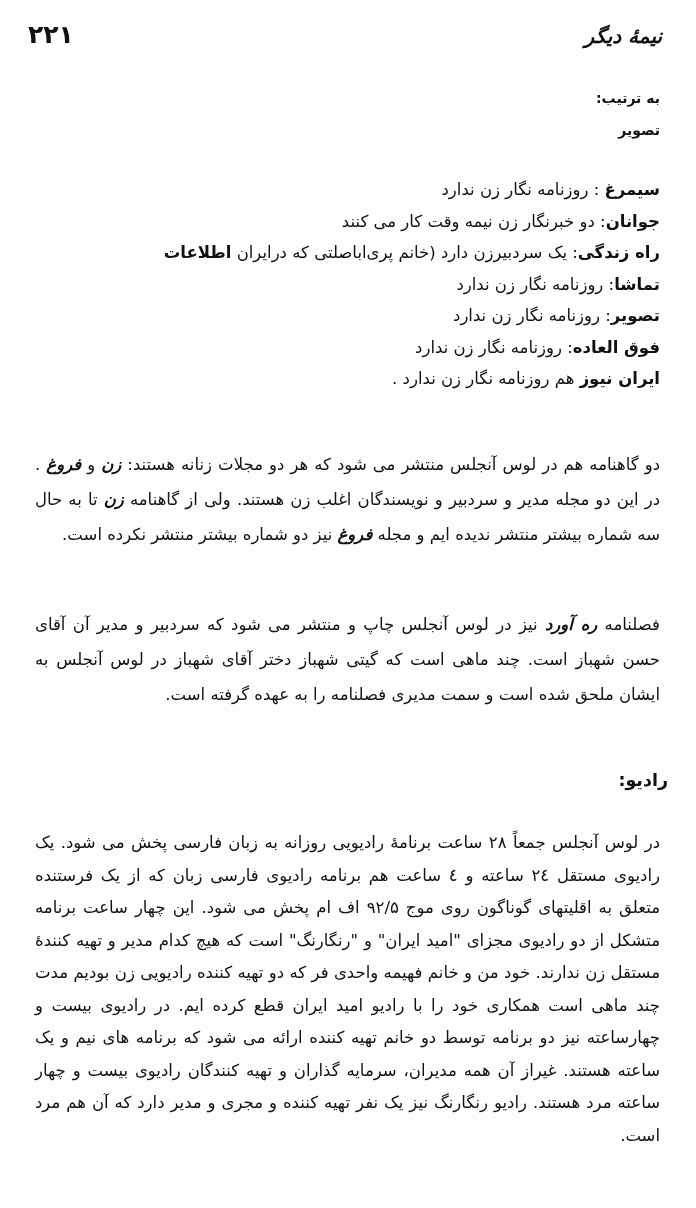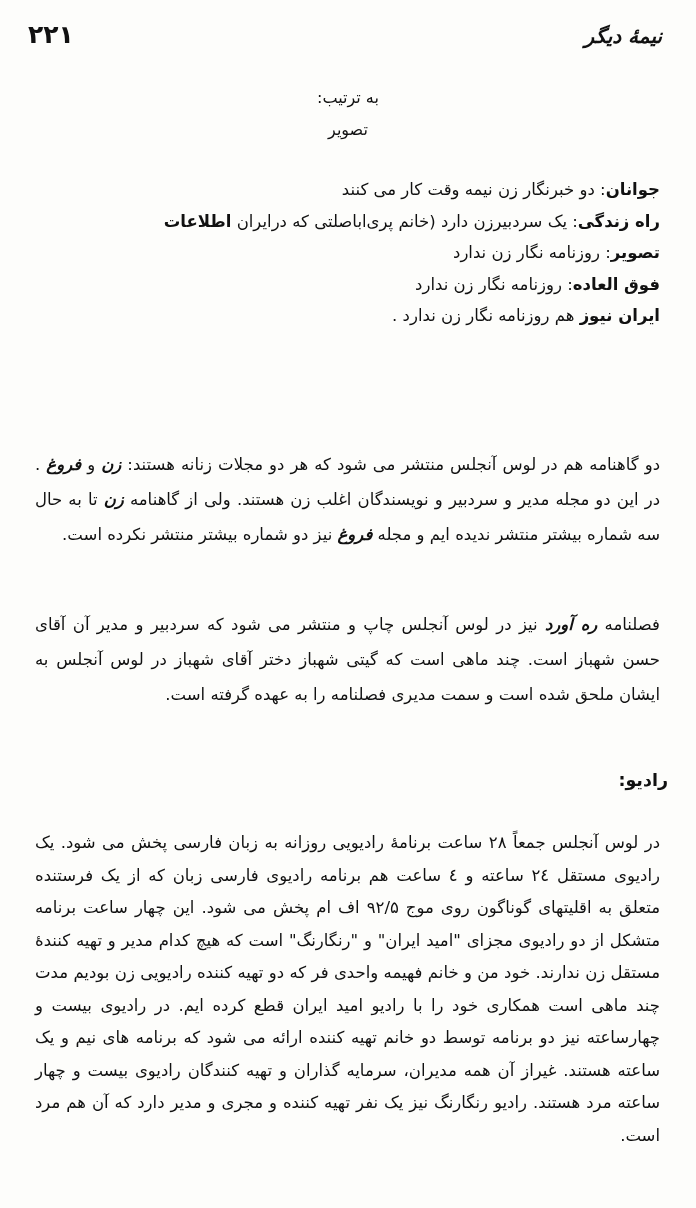--- a/index.html
+++ b/index.html
@@ -34,23 +34,24 @@
   .page-number {
     font-size: 25px;
     font-weight: 700;
     direction: ltr;
   }
   .intro {
     position: absolute;
     top: 82px;
     right: 36px;
     left: 36px;
-    font-size: 16px;
+    font-size: 14px;
     line-height: 32px;
-    text-align: center;
+    text-align: right;
+    font-weight: bold;
   }
   .pub-list {
     position: absolute;
     top: 174px;
     right: 36px;
     left: 36px;
     font-size: 16.5px;
     line-height: 31.5px;
     text-align: right;
   }
@@ -85,22 +86,24 @@
     <span class="journal-title">نیمهٔ دیگر</span>
     <span class="page-number">۲۲۱</span>
   </div>
 
   <div class="intro">
     <div>به ترتیب:</div>
     <div>تصویر</div>
   </div>
 
   <div class="pub-list">
+    <div class="pub-line"><b>سیمرغ</b><span> : روزنامه نگار زن ندارد</span></div>
     <div class="pub-line"><b>جوانان</b><span>: دو خبرنگار زن نیمه وقت کار می کنند</span></div>
     <div class="pub-line"><b>راه زندگی</b><span>: یک سردبیرزن دارد (خانم پری‌اباصلتی که درایران </span><b>اطلاعات</b></div>
+    <div class="pub-line"><b>تماشا</b><span>: روزنامه نگار زن ندارد</span></div>
     <div class="pub-line"><b>تصویر</b><span>: روزنامه نگار زن ندارد</span></div>
     <div class="pub-line"><b>فوق العاده</b><span>: روزنامه نگار زن ندارد</span></div>
     <div class="pub-line"><b>ایران نیوز</b><span> هم روزنامه نگار زن ندارد .</span></div>
   </div>
 
   <p class="para" id="para-magazines"><span>دو گاهنامه هم در لوس آنجلس منتشر می شود که هر دو مجلات زنانه هستند: </span><b>زن</b><span> و </span><b>فروغ</b><span> . در این دو مجله مدیر و سردبیر و نویسندگان اغلب زن هستند. ولی از گاهنامه </span><b>زن</b><span> تا به حال سه شماره بیشتر منتشر ندیده ایم و مجله </span><b>فروغ</b><span> نیز دو شماره بیشتر منتشر نکرده است.</span></p>
 
   <p class="para" id="para-quarterly"><span>فصلنامه </span><b>ره آورد</b><span> نیز در لوس آنجلس چاپ و منتشر می شود که سردبیر و مدیر آن آقای حسن شهباز است. چند ماهی است که گیتی شهباز دختر آقای شهباز در لوس آنجلس به ایشان ملحق شده است و سمت مدیری فصلنامه را به عهده گرفته است.</span></p>
 
   <div class="section-heading">رادیو:</div>

